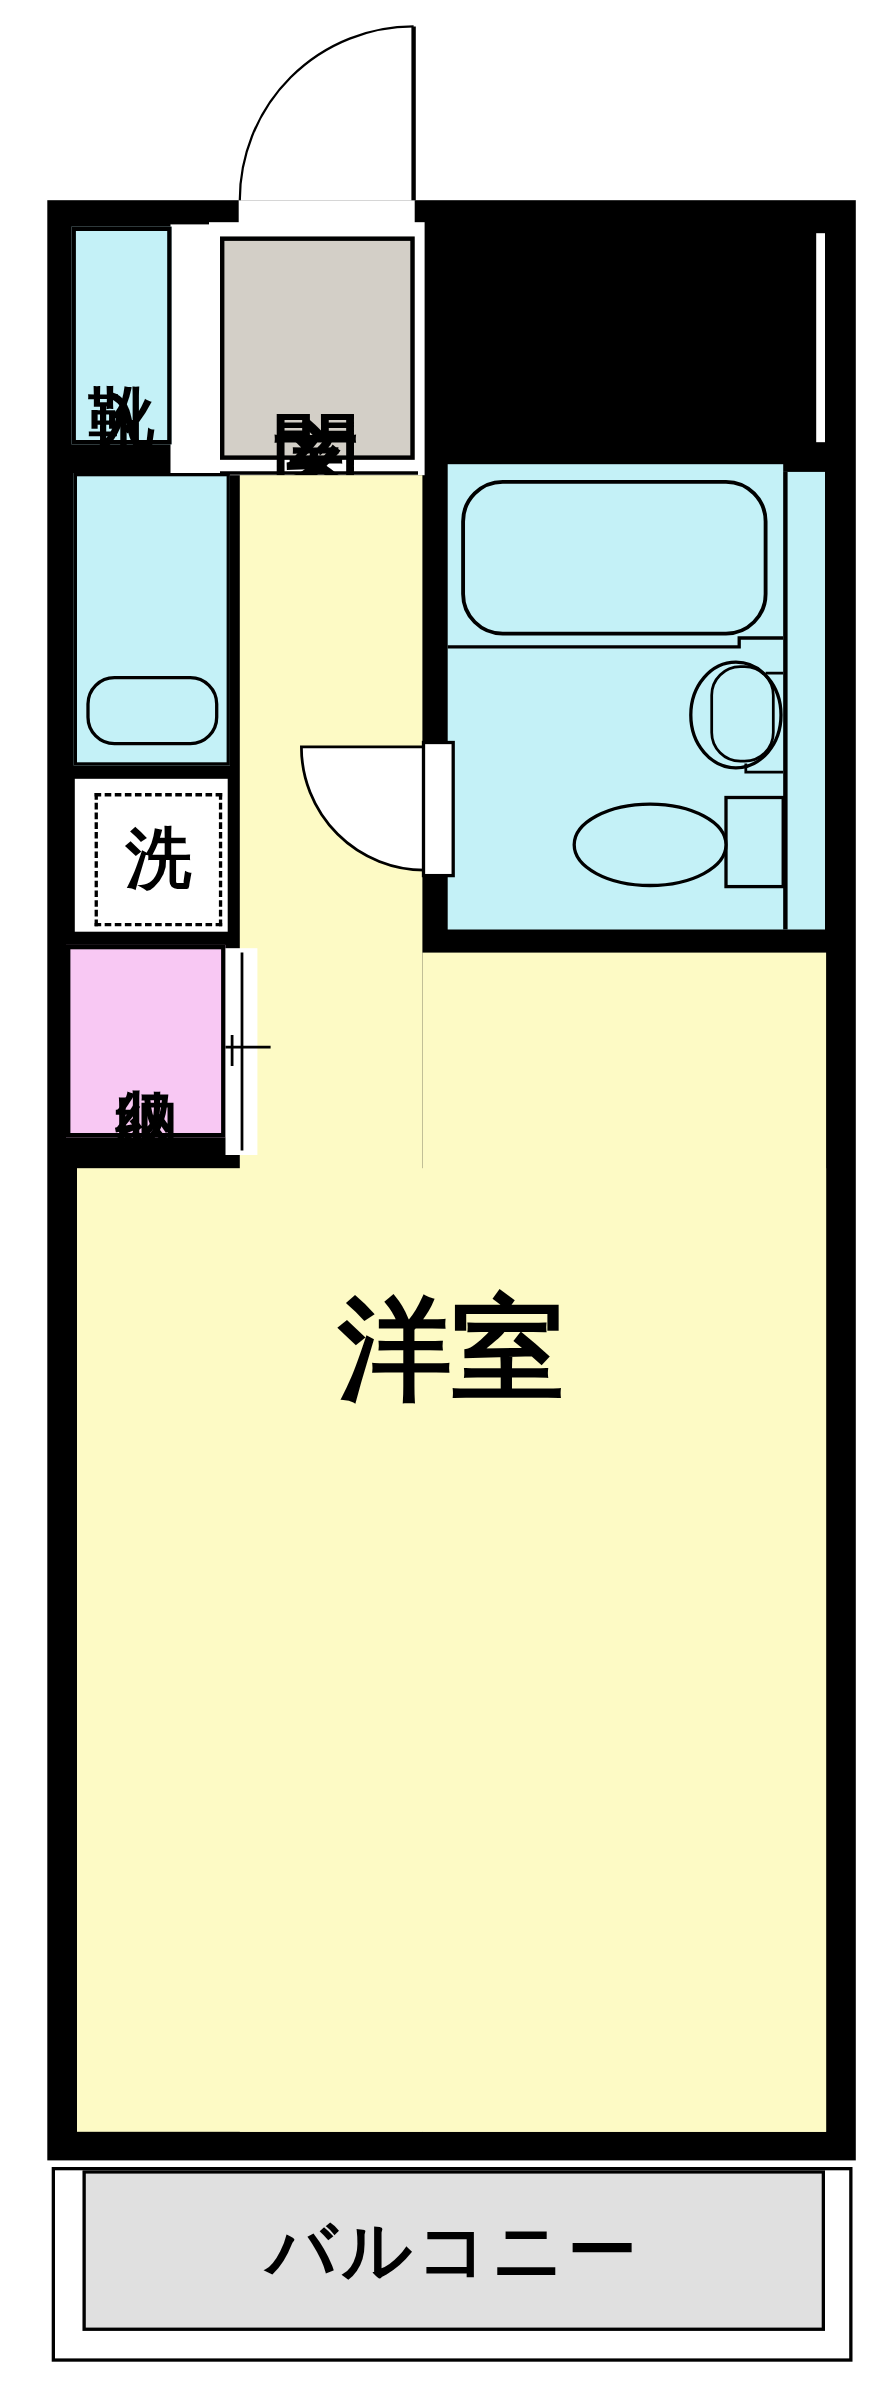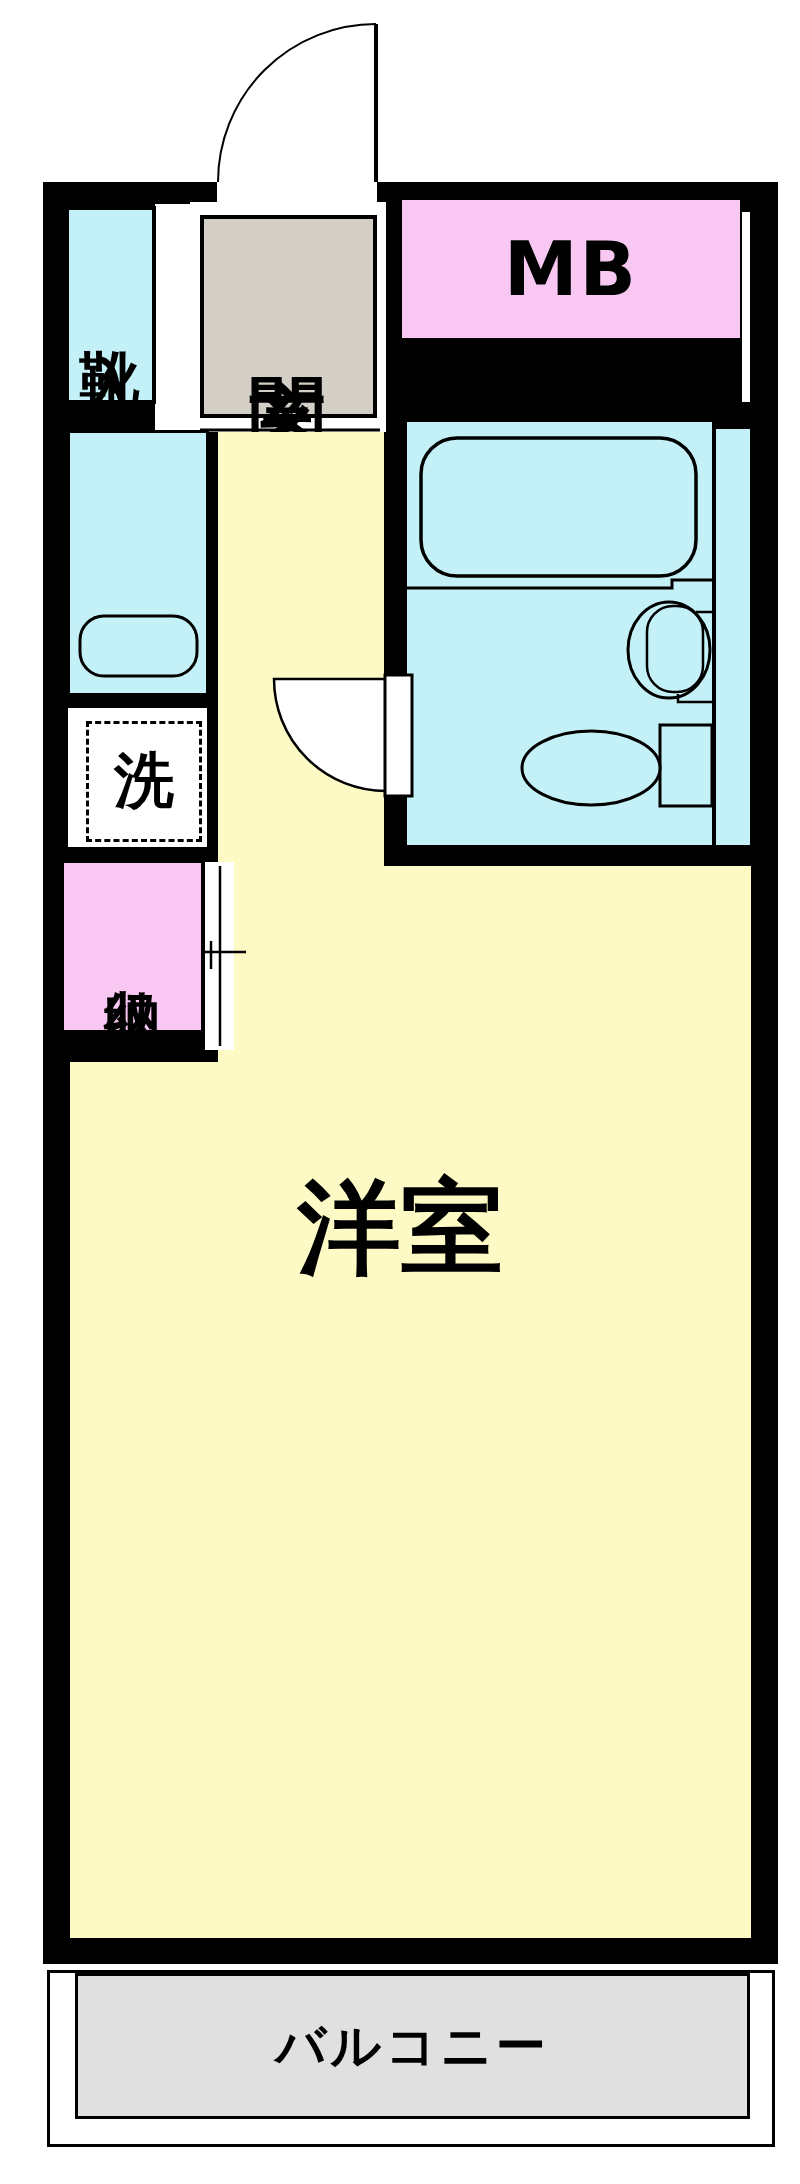--- a/index.html
+++ b/index.html
@@ -27,25 +27,25 @@
   #kitchen{left:67px;top:430px;width:142px;height:266px;border:3px solid #000;}
   #hallway{left:218px;top:432px;width:166px;height:1506px;}
   #bathroom{left:407px;top:422px;width:305px;height:423px;}
   #bath-strip{left:712px;top:429px;width:38px;height:416px;border-left:4px solid #000;}
   #laundry-area{left:68px;top:708px;width:139px;height:139px;}
   #laundry-box{left:86px;top:721px;width:116px;height:121px;border:3px dashed #000;font-size:60px;}
   #storage-closet{left:60px;top:859px;width:145px;height:175px;font-size:56px;}
   #closet-strip{left:205px;top:862px;width:29px;height:188px;}
   #main-room-upper{left:384px;top:866px;width:367px;height:1072px;}
   #main-room-lower{left:70px;top:1062px;width:681px;height:876px;}
-  #main-room-label{left:60px;top:1156px;width:681px;text-align:center;
+  #main-room-label{left:70px;top:1156px;width:681px;text-align:center;
                    font-size:103px;line-height:142px;}
   #balcony-outer{left:47px;top:1970px;width:728px;height:177px;border:3px solid #000;background:#fff;}
   #balcony-floor{left:75px;top:1973px;width:675px;height:146px;border:3px solid #000;
-                 background:#E0E0E0;font-size:50px;letter-spacing:4px;}
+                 background:#E0E0E0;font-size:63px;letter-spacing:4px;}
   #plan-svg{left:0;top:0;width:800px;height:2184px;pointer-events:none;}
 </style>
 </head>
 <body>
 
 <div class="canvas">
 
   <div id="footprint" class="abs wall"></div>
 
   <div id="entrance-opening" class="abs white"></div>
@@ -54,23 +54,20 @@
   <div id="genkan-area" class="abs white"></div>
 
   <div id="genkan-room" class="abs bordered vtext">
     <span>玄関</span>
   </div>
 
   <div id="shoe-cabinet" class="abs bordered cyan vtext">
     <span>靴入</span>
   </div>
 
-  <div id="meter-box" class="abs bordered pink center">
-    <span>MB</span>
-  </div>
   <div id="mb-slit" class="abs white"></div>
 
   <div id="kitchen" class="abs cyan"></div>
 
   <div id="hallway" class="abs yellow"></div>
 
   <div id="bathroom" class="abs cyan"></div>
   <div id="bath-strip" class="abs cyan"></div>
 
   <div id="laundry-area" class="abs white"></div>

